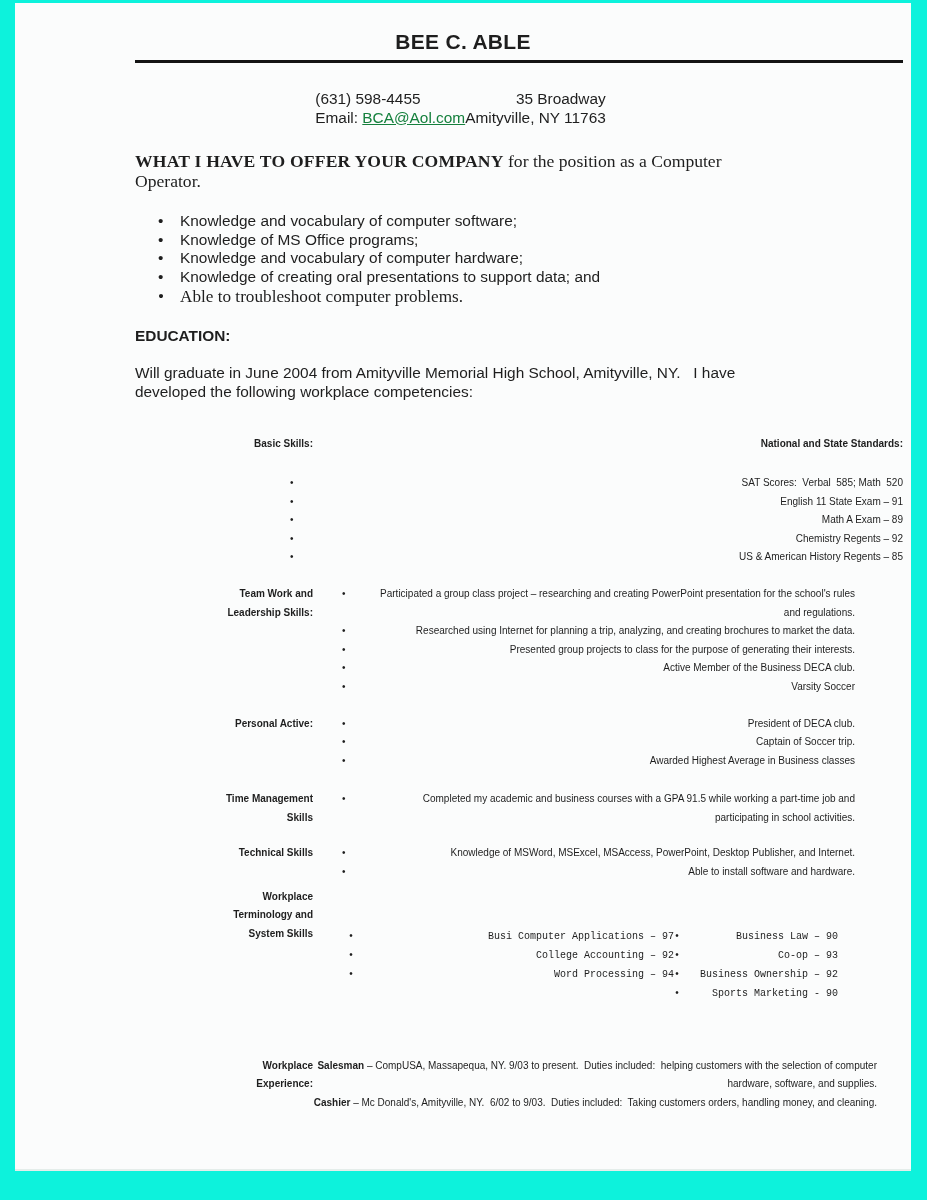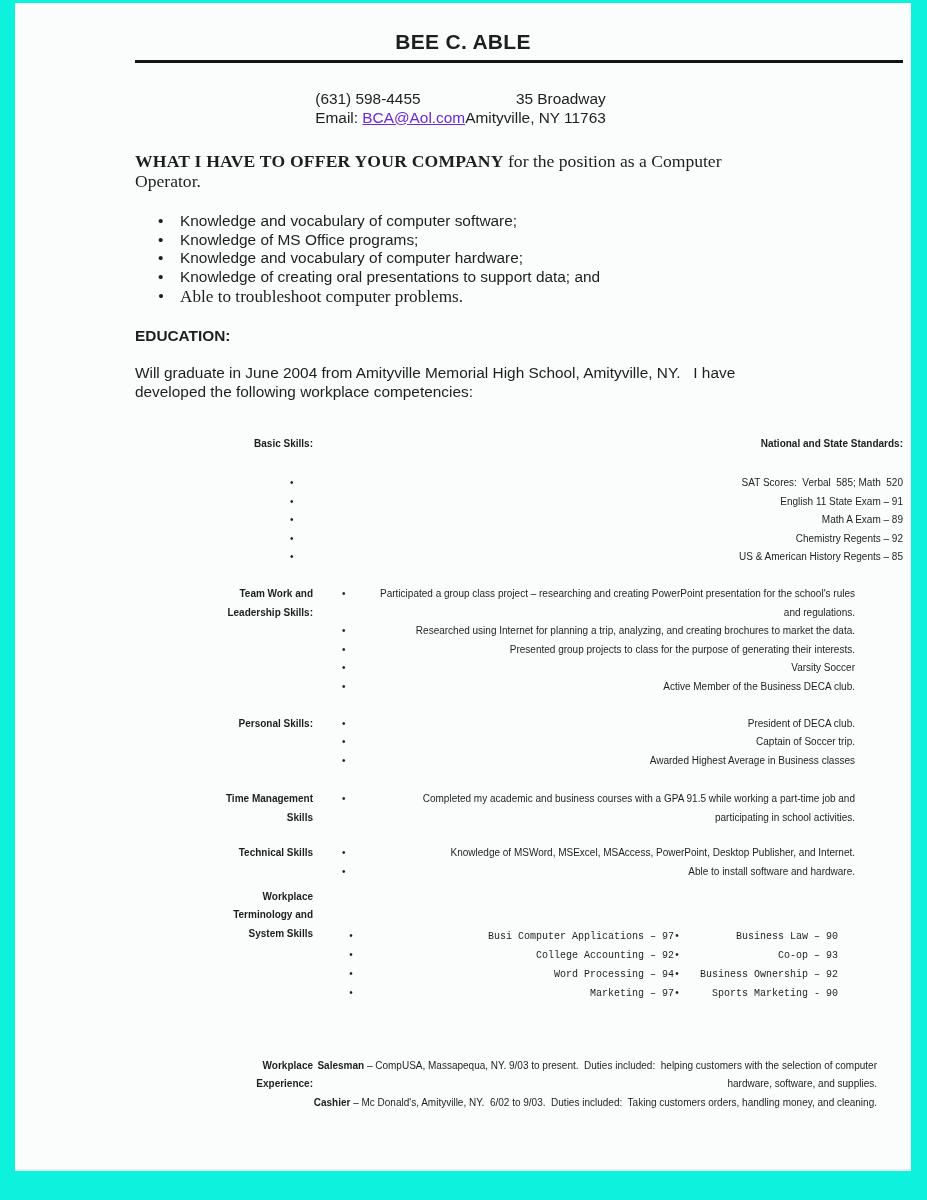--- a/index.html
+++ b/index.html
@@ -8,21 +8,21 @@
   .page {
     position:absolute; left:15px; top:3px; width:896px; height:1166px;
     background:#fbfcfc; border-bottom:2px solid #e4edea; overflow:hidden;
   }
   .title { text-align:center; padding-top:27px; font-size:21px; font-weight:bold; letter-spacing:.3px; }
   .content { margin:0 8px 0 120px; }
   .rule { border:none; border-top:3px solid #141414; margin:6px 0 0 0; }
 
   .contact { display:flex; justify-content:center; margin-top:27px; font-size:15.4px; line-height:18.5px; }
   .contact-right { text-align:right; margin-right:117px; }
-  .email { color:#6d28d9; text-decoration:underline; cursor:pointer; }
+  .email { color:#15803d; text-decoration:underline; cursor:pointer; }
 
   .offer-heading { margin:24px 0 0 0; font-family:"Liberation Serif", serif; font-size:17.6px; line-height:20px; width:630px; white-space:pre-wrap; }
   .offer-heading b { letter-spacing:.2px; }
 
   ul { list-style:none; margin:0; padding:0; }
   .offer-list { margin-top:21px; }
   .offer-list li { position:relative; padding-left:45px; font-size:15.4px; line-height:18.6px; white-space:pre-wrap; }
   .offer-list li::before { content:"\2022"; position:absolute; left:23px; }
   .offer-list li.serif { font-family:"Liberation Serif", serif; font-size:17.2px; line-height:21px; }
 
@@ -109,28 +109,28 @@
     </div>
 
     <div class="row team">
       <div class="label">Team Work and
 Leadership Skills:</div>
       <div class="content-col">
         <ul class="std-list">
           <li>Participated a group class project – researching and creating PowerPoint presentation for the school's rules and regulations.</li>
           <li>Researched using Internet for planning a trip, analyzing, and creating brochures to market the data.</li>
           <li>Presented group projects to class for the purpose of generating their interests.</li>
+          <li>Active Member of the Business DECA club.</li>
           <li>Varsity Soccer</li>
-          <li>Active Member of the Business DECA club.</li>
         </ul>
       </div>
     </div>
 
     <div class="row personal">
-      <div class="label">Personal Skills:</div>
+      <div class="label">Personal Active:</div>
       <div class="content-col">
         <ul class="std-list">
           <li>President of DECA club.</li>
           <li>Captain of Soccer trip.</li>
           <li>Awarded Highest Average in Business classes</li>
         </ul>
       </div>
     </div>
 
     <div class="row time">
@@ -155,21 +155,20 @@
 
     <div class="row terms">
       <div class="label">Workplace
 Terminology and
 System Skills</div>
       <div class="content-col terms-cols">
         <ul class="course-list course-left">
           <li>Busi Computer Applications – 97</li>
           <li>College Accounting – 92</li>
           <li>Word Processing – 94</li>
-          <li>Marketing – 97</li>
         </ul>
         <ul class="course-list course-right">
           <li>Business Law – 90</li>
           <li>Co-op – 93</li>
           <li>Business Ownership – 92</li>
           <li>Sports Marketing - 90</li>
         </ul>
       </div>
     </div>
 

